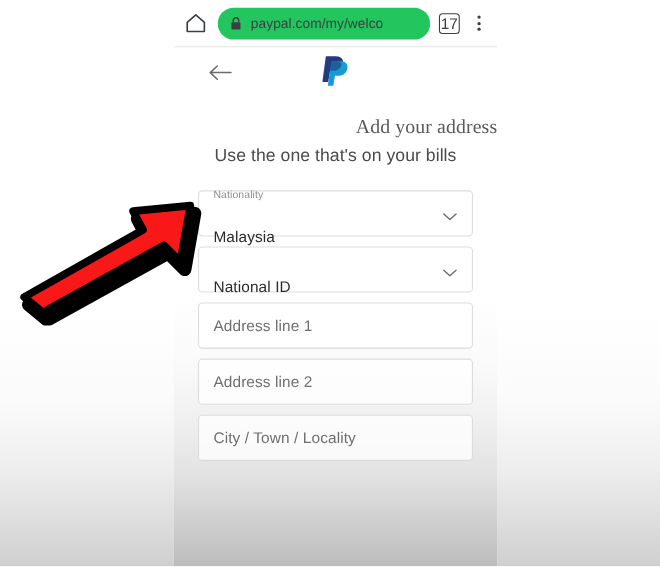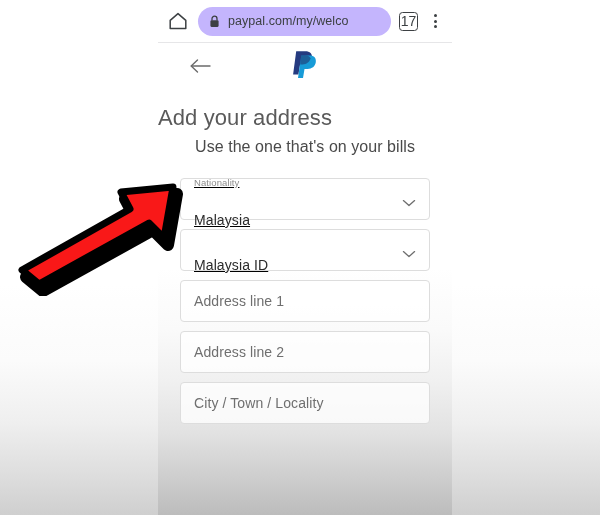--- a/index.html
+++ b/index.html
@@ -69,21 +69,21 @@
     height: 22px;
     flex: 0 0 auto;
     display: flex;
     align-items: center;
     justify-content: center;
   }
   .url-pill {
     flex: 1 1 auto;
     height: 29px;
     margin: 0 8px 0 9px;
-    background: #c4b5fd;
+    background: #22c55e;
     border-radius: 15px;
     display: flex;
     align-items: center;
     padding: 0 11px;
     box-sizing: border-box;
     overflow: hidden;
   }
   .lock-icon {
     flex: 0 0 auto;
     width: 11px;
@@ -156,25 +156,26 @@
     position: absolute;
     left: 50%;
     top: 6px;
     transform: translateX(-50%);
     width: 26px;
     height: 30px;
   }
 
   .title {
     margin: 12px 0 0 0;
-    text-align: left;
-    font-size: 22px;
+    text-align: right;
+    font-size: 18px;
     font-weight: 400;
     color: #5a5a5a;
     letter-spacing: 0.1px;
+    font-family: Liberation Serif, serif;
   }
   .subtitle {
     margin: 7px 0 0 0;
     text-align: center;
     font-size: 16px;
     color: #4a4a4a;
     letter-spacing: 0.05px;
   }
 
   
@@ -191,21 +192,20 @@
     border: 1px solid #dddddd;
     border-radius: 4px;
     background: rgba(255,255,255,0.78);
     display: flex;
     flex-direction: column;
     justify-content: center;
     padding: 0 13px;
   }
   .field.filled {
     padding-top: 8px;
-    text-decoration: underline;
   }
   .field-label {
     font-size: 9.5px;
     color: #8d8d8d;
     line-height: 12px;
     letter-spacing: 0.1px;
   }
   .field-value {
     font-size: 14px;
     color: #2b2b2b;
@@ -309,21 +309,21 @@
           <span class="field-label">Nationality</span>
           <span class="field-value">Malaysia</span>
           <span class="chevron">
             <svg viewBox="0 0 16 10" width="16" height="10" aria-hidden="true">
               <path d="M2.4 2.6 L8 7.6 L13.6 2.6" fill="none" stroke="#6e6e6e" stroke-width="1.3" stroke-linecap="round" stroke-linejoin="round"></path>
             </svg>
           </span>
         </div>
 
         <div class="field filled">
-          <span class="field-value">Malaysia ID</span>
+          <span class="field-value">National ID</span>
           <span class="chevron">
             <svg viewBox="0 0 16 10" width="16" height="10" aria-hidden="true">
               <path d="M2.4 2.6 L8 7.6 L13.6 2.6" fill="none" stroke="#6e6e6e" stroke-width="1.3" stroke-linecap="round" stroke-linejoin="round"></path>
             </svg>
           </span>
         </div>
 
 
         <div class="field">
           <span class="field-placeholder">Address line 1</span>

